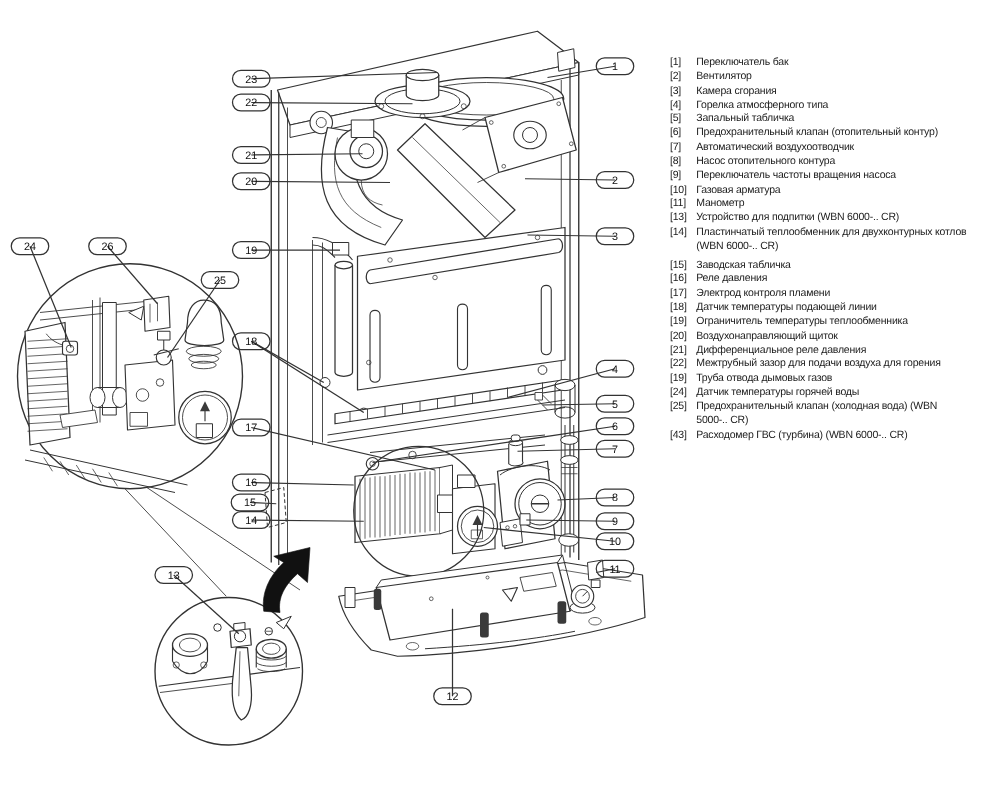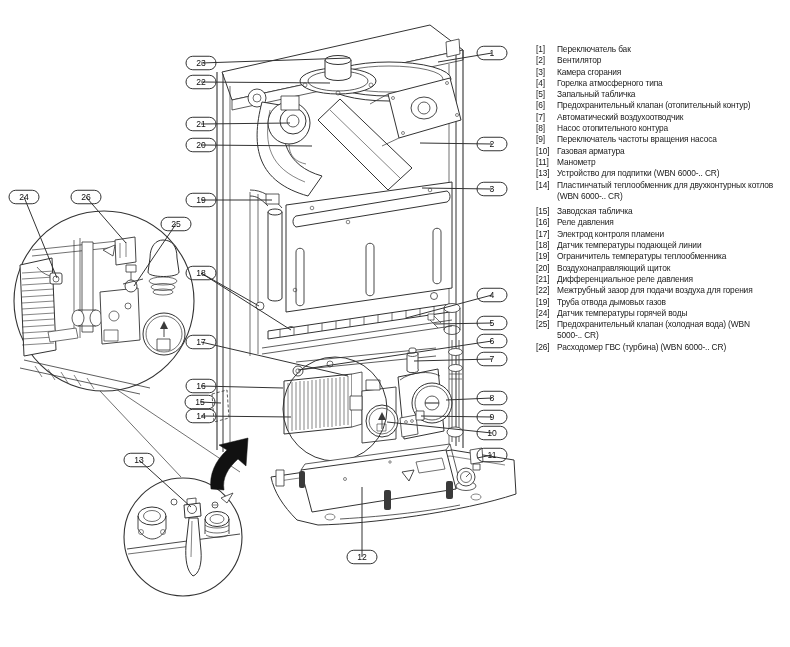--- a/index.html
+++ b/index.html
@@ -559,17 +559,17 @@
     </div>
       <div class="legend-row">
       <span class="legend-num">[24]</span>
       <span class="legend-txt">Датчик температуры горячей воды</span>
     </div>
       <div class="legend-row">
       <span class="legend-num">[25]</span>
       <span class="legend-txt">Предохранительный клапан (холодная вода) (WBN 5000-.. CR)</span>
     </div>
       <div class="legend-row">
-      <span class="legend-num">[26]</span>
+      <span class="legend-num">[43]</span>
       <span class="legend-txt">Расходомер ГВС (турбина) (WBN 6000-.. CR)</span>
     </div>
     </div>
 </div>
 
 </body></html>

